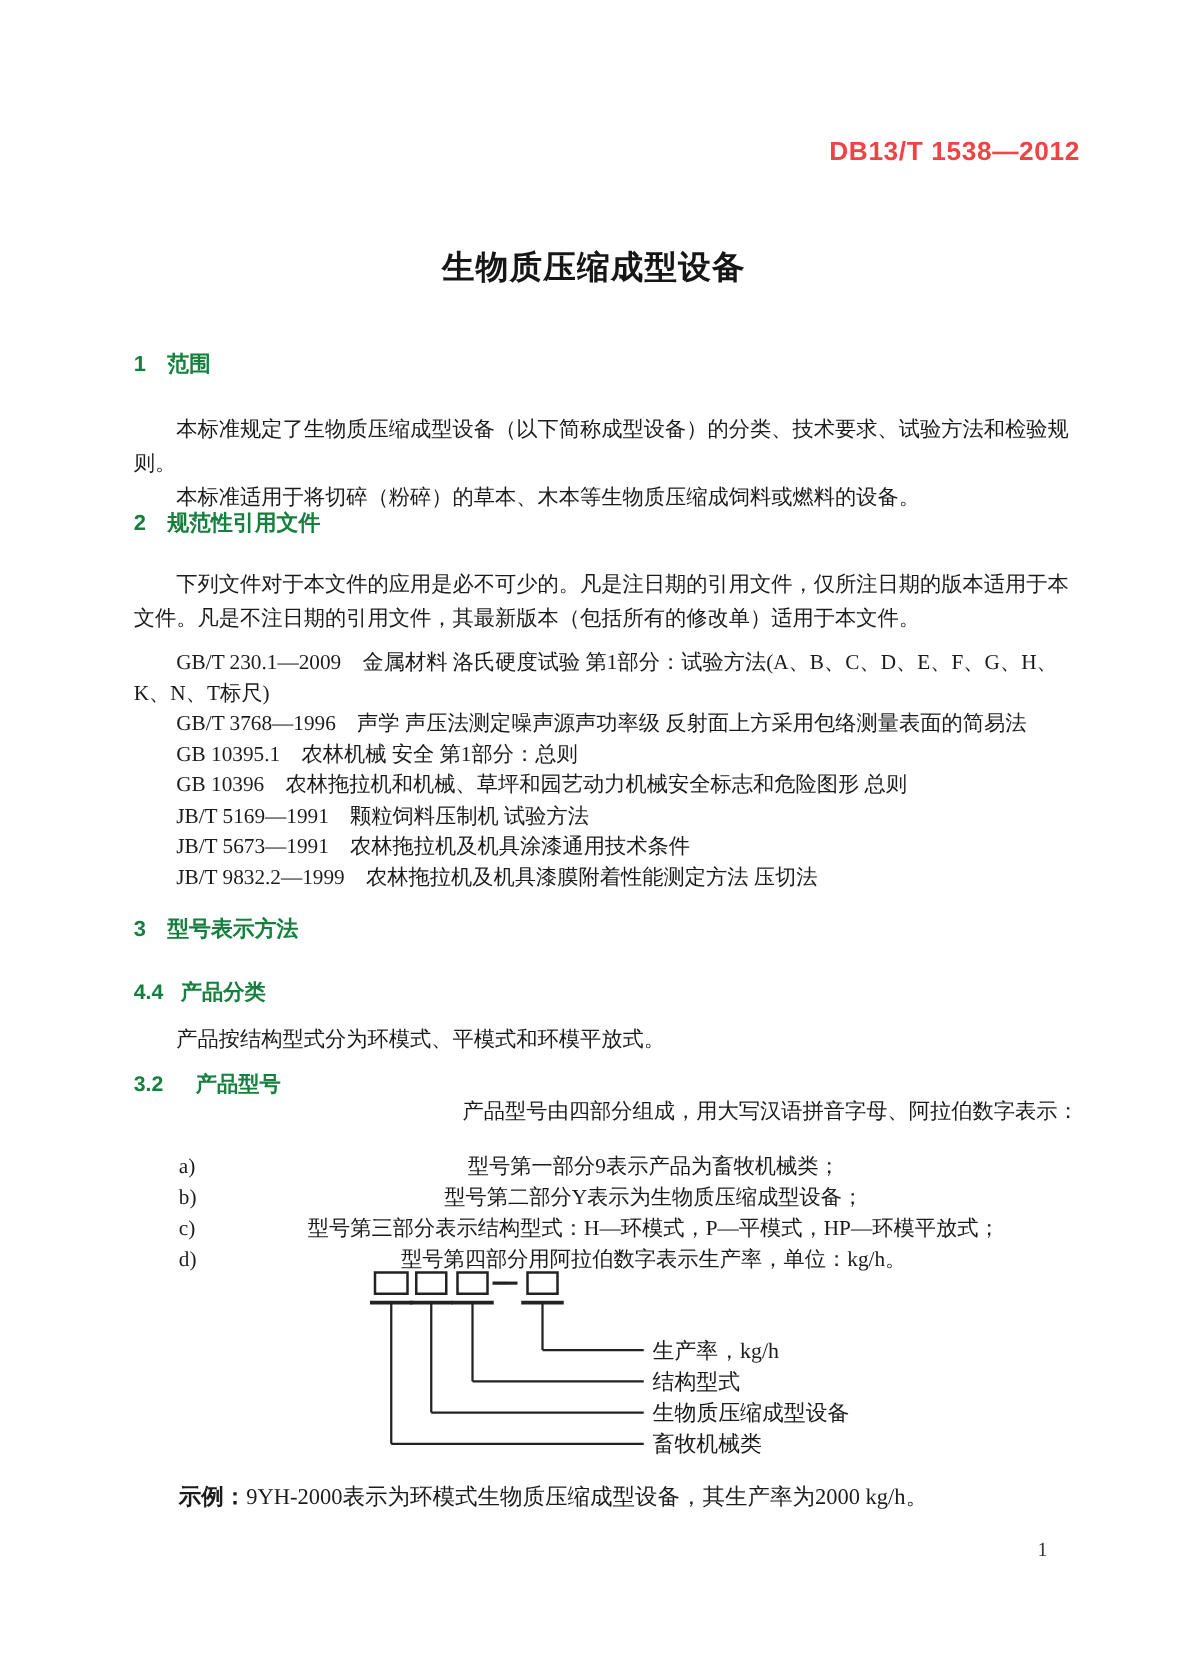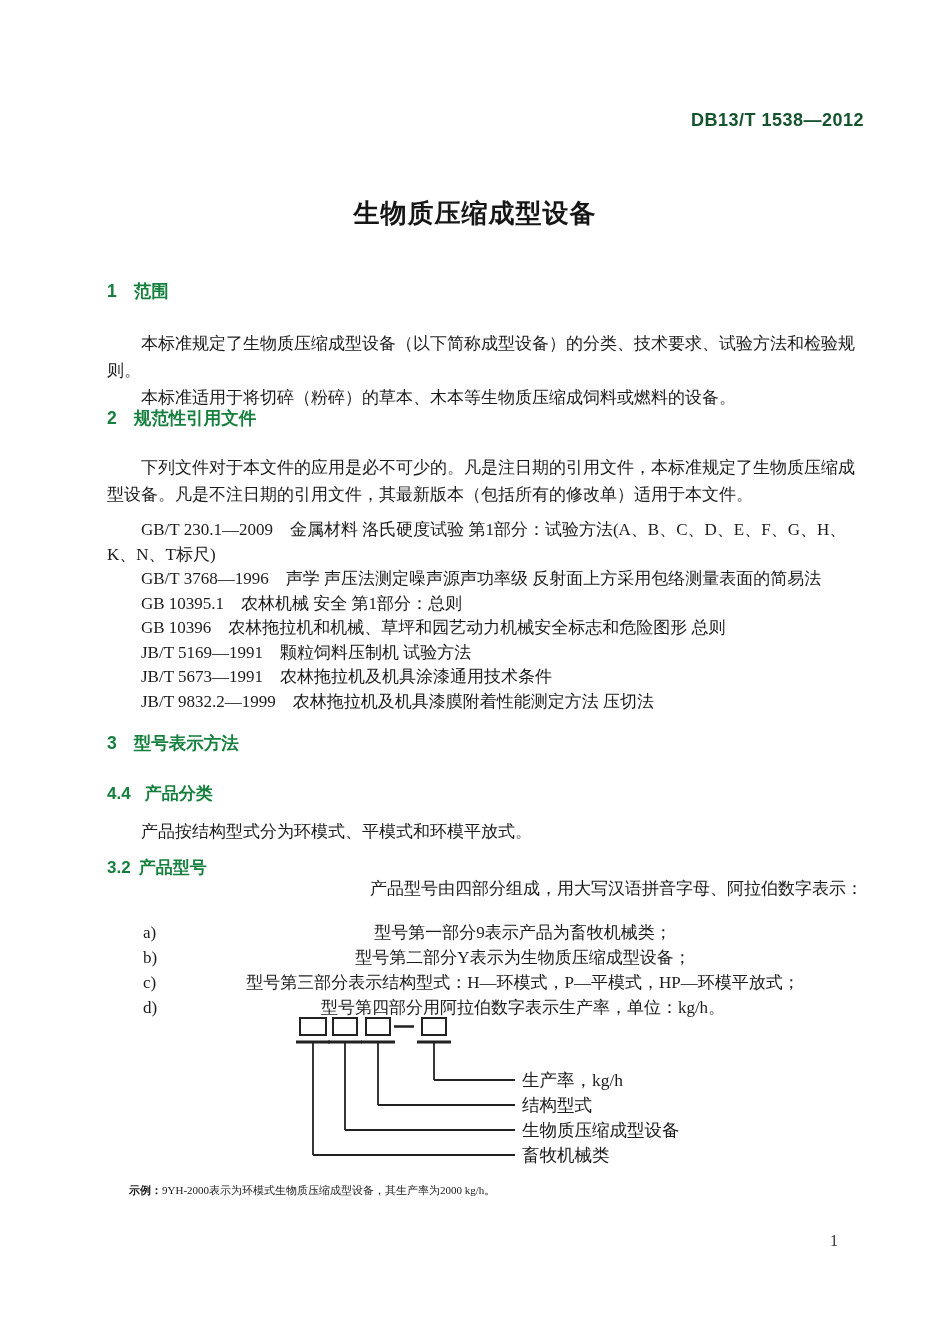--- a/index.html
+++ b/index.html
@@ -9,22 +9,22 @@
     background:#ffffff;
     color:#1b1b1b;
     font-family:"Liberation Serif","DejaVu Serif",serif;
     font-size:17px;
     overflow:hidden;
   }
 
   .doc-number {
     position:absolute; top:110px; right:86px;
     font-family:"Liberation Sans","DejaVu Sans",sans-serif;
-    font-weight:bold; font-size:18px; letter-spacing:.5px;
-    color:#14532d;
+    font-weight:bold; font-size:21px; letter-spacing:.5px;
+    color:#ef4444;
   }
   .doc-title {
     position:absolute; top:196px; left:0; width:100%;
     text-align:center;
     font-family:"Liberation Sans","DejaVu Sans",sans-serif;
     font-weight:bold; font-size:26px; letter-spacing:1px;
     color:#161616;
   }
   .heading {
     position:absolute; left:107px;
@@ -37,21 +37,21 @@
   .block p { margin:0; }
   .indent { text-indent:2em; }
   .body-text { line-height:27px;font-family:Liberation Serif, serif; }
   .intro-text { line-height:26.5px; }
   .refs p { line-height:24.5px; text-indent:2em; }
   .clauses { position:absolute; left:143px; width:720px; }
   .clause { display:flex; line-height:25px; margin:0; }
   .clause .marker { flex:0 0 40px; }
   .clause .c-text { flex:1;text-align:center; }
   .diagram { position:absolute; left:290px; top:1010px; }
-  .example { position:absolute; left:107px; width:780px; top:1167px; line-height:24px; text-indent:2em; font-size:11px; }
+  .example { position:absolute; left:107px; width:780px; top:1167px; line-height:24px; text-indent:2em; font-size:18px; }
   .example b { font-weight:bold; }
   .page-number { position:absolute; left:830px; top:1232px; font-size:16px; color:#333; }
 </style>
 </head>
 <body>
 
 <div class="page">
 
   <div class="doc-number">DB13/T 1538—2012</div>
 
@@ -62,21 +62,21 @@
   </div>
   <div class="block body-text" style="top:330px;">
     <p class="indent">本标准规定了生物质压缩成型设备（以下简称成型设备）的分类、技术要求、试验方法和检验规则。</p>
     <p class="indent">本标准适用于将切碎（粉碎）的草本、木本等生物质压缩成饲料或燃料的设备。</p>
   </div>
 
   <div class="heading" style="top:406px;">
     <span class="h-no">2</span><span>规范性引用文件</span>
   </div>
   <div class="block intro-text" style="top:455px;">
-    <p class="indent">下列文件对于本文件的应用是必不可少的。凡是注日期的引用文件，本标准规定了生物质压缩成型设备。凡是不注日期的引用文件，其最新版本（包括所有的修改单）适用于本文件。</p>
+    <p class="indent">下列文件对于本文件的应用是必不可少的。凡是注日期的引用文件，仅所注日期的版本适用于本文件。凡是不注日期的引用文件，其最新版本（包括所有的修改单）适用于本文件。</p>
   </div>
   <div class="block refs" style="top:505px;margin-top:13px;">
     <p>GB/T 230.1—2009　金属材料 洛氏硬度试验 第1部分：试验方法(A、B、C、D、E、F、G、H、K、N、T标尺)</p>
     <p>GB/T 3768—1996　声学 声压法测定噪声源声功率级 反射面上方采用包络测量表面的简易法</p>
     <p>GB 10395.1　农林机械 安全 第1部分：总则</p>
     <p>GB 10396　农林拖拉机和机械、草坪和园艺动力机械安全标志和危险图形 总则</p>
     <p>JB/T 5169—1991　颗粒饲料压制机 试验方法</p>
     <p>JB/T 5673—1991　农林拖拉机及机具涂漆通用技术条件</p>
     <p>JB/T 9832.2—1999　农林拖拉机及机具漆膜附着性能测定方法 压切法</p>
   </div>
@@ -86,21 +86,21 @@
   </div>
 
   <div class="heading" style="top:782px; font-size:17px;">
     <span class="h-no" style="margin-right:14px;">4.4</span><span>产品分类</span>
   </div>
   <div class="block body-text" style="top:818px;">
     <p class="indent">产品按结构型式分为环模式、平模式和环模平放式。</p>
   </div>
 
   <div class="heading" style="top:856px; font-size:17px;">
-    <span class="h-no" style="margin-right:8px;">3.2</span><span>产品型号</span>
+    <span class="h-no" style="margin-right:26px;">3.2</span><span>产品型号</span>
   </div>
   <div class="block body-text" style="top:875px;text-align:right;">
     <p class="indent">产品型号由四部分组成，用大写汉语拼音字母、阿拉伯数字表示：</p>
   </div>
 
   <div class="clauses" style="top:920px;">
     <p class="clause">
       <span class="marker">a)</span>
         <span class="c-text">型号第一部分9表示产品为畜牧机械类；</span>
     </p>

